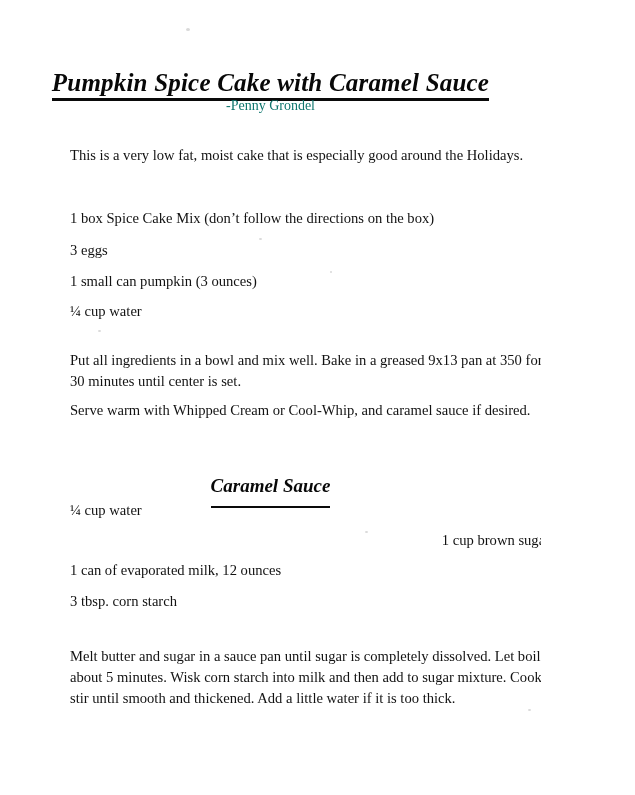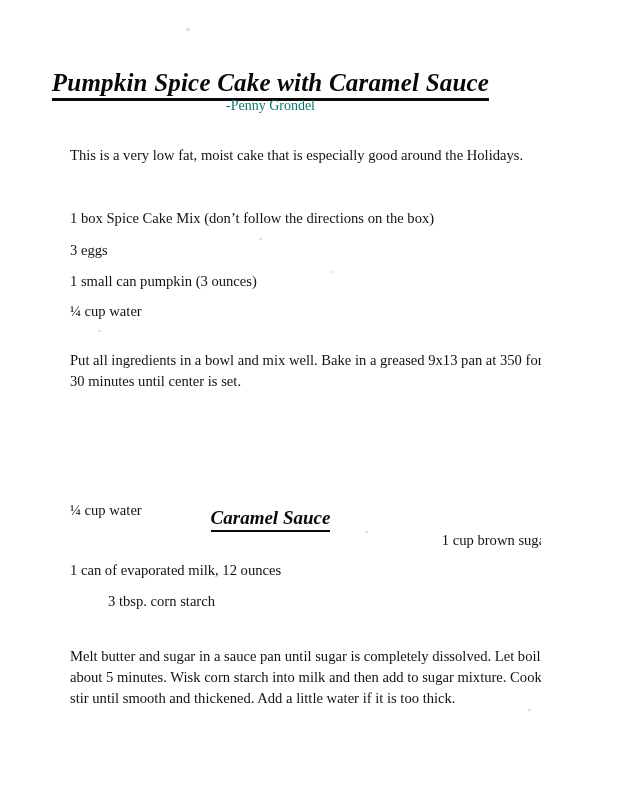--- a/index.html
+++ b/index.html
@@ -83,22 +83,21 @@
     text-align: center;
     font-weight: bold;
     font-style: italic;
     font-size: 19px;
     color: #080808;
     white-space: nowrap;
   }
   .section-title .ul {
     display: inline-block;
     border-bottom: 2.5px solid #0a0a0a;
-    padding-bottom: 1px;
-    margin-top: 32px;
+    padding-bottom: 9px;
   }
 </style>
 </head>
 <body>
 
 <div class="page">
 
   <div class="speckle" style="left:186px; top:28px; width:4px; height:3px;"></div>
   <div class="speckle" style="left:259px; top:238px; width:3px; height:2px;"></div>
   <div class="speckle" style="left:330px; top:271px; width:2px; height:2px;"></div>
@@ -114,25 +113,26 @@
 
   <div class="body-block" style="top:145px;">This is a very low fat, moist cake that is especially good around the Holidays.</div>
 
   <div class="ingredient" style="top:208px;">1 box Spice Cake Mix (don’t follow the directions on the box)</div>
   <div class="ingredient" style="top:240px;">3 eggs</div>
   <div class="ingredient" style="top:271px;">1 small can pumpkin (3 ounces)</div>
   <div class="ingredient" style="top:301px;">¼ cup water</div>
 
   <div class="body-block" style="top:350px; width:498px;">Put all ingredients in a bowl and mix well.  Bake in a greased 9x13 pan at 350 for 25-30 minutes until center is set.</div>
 
+  <div class="body-block" style="top:400px;">Serve warm with Whipped Cream or Cool-Whip, and caramel sauce if desired.</div>
 
   <h2 class="section-title">
     <span class="ul">Caramel Sauce</span>
   </h2>
 
   <div class="ingredient" style="top:500px;">¼ cup water</div>
   <div class="ingredient" style="top:530px;text-align:right;">1 cup brown sugar</div>
   <div class="ingredient" style="top:560px;">1 can of evaporated milk, 12 ounces</div>
-  <div class="ingredient" style="top:591px;margin-left:38px;">3 tbsp. corn starch</div>
+  <div class="ingredient" style="top:591px;">3 tbsp. corn starch</div>
 
   <div class="body-block" style="top:646px; width:502px;font-family:Liberation Serif, serif;">Melt butter and sugar in a sauce pan until sugar is completely dissolved.  Let boil about 5 minutes.  Wisk corn starch into milk and then add to sugar mixture.  Cook and stir until smooth and thickened.  Add a little water if it is too thick.</div>
 
 </div>
 
 </body></html>

